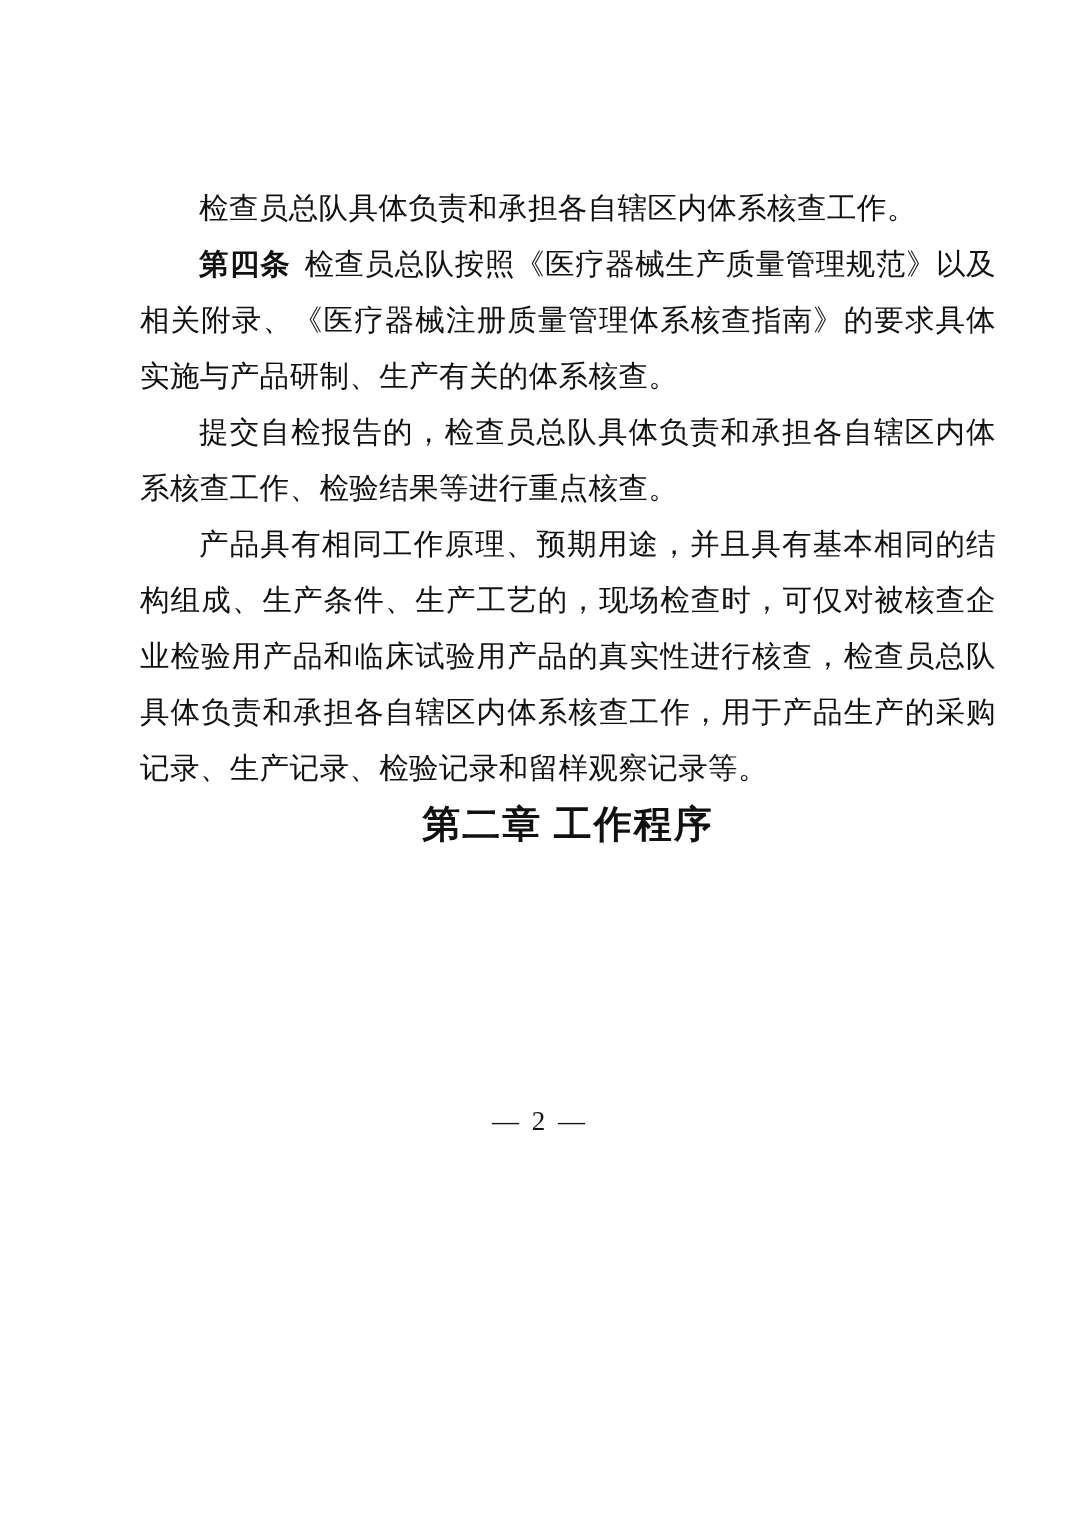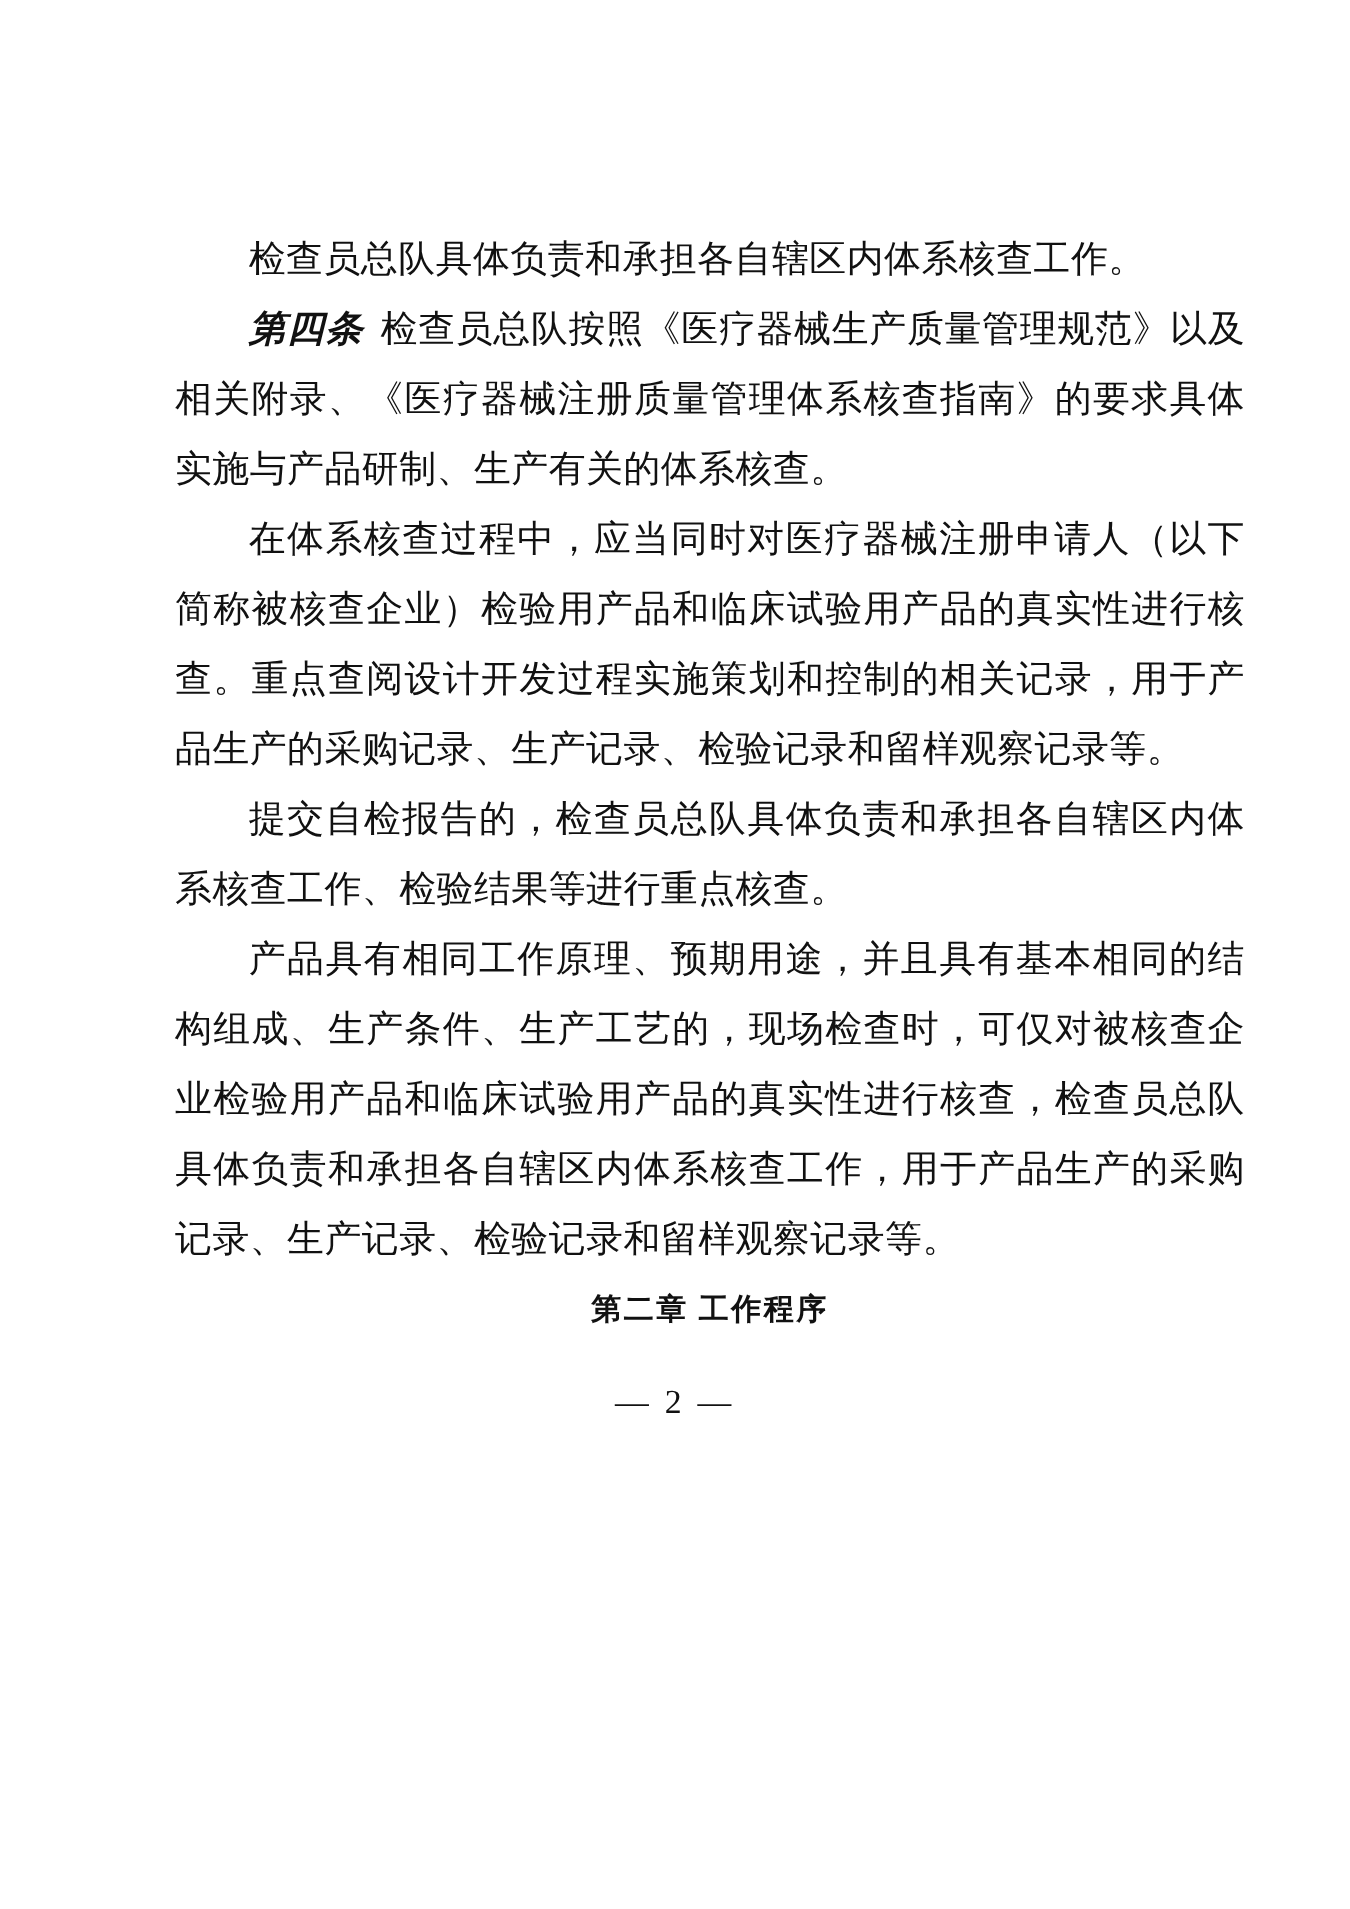--- a/index.html
+++ b/index.html
@@ -31,30 +31,29 @@
     text-align: justify;
     text-justify: inter-ideograph;
   }
   .para {
     margin: 0;
     text-indent: 2em;
   }
   .para .lead {
     font-weight: bold;
     letter-spacing: 1px;
-    font-style: italic;
   }
   .para .lead-gap {
     display: inline-block;
     width: 0.45em;
   }
   .chapter-heading {
     margin: 0;
     text-align: center;
-    font-size: 24px;
+    font-size: 38px;
     line-height: 56px;
     font-weight: bold;
     letter-spacing: 2px;
   }
   .page-number {
     position: absolute;
     left: 0;
     right: 0;
     bottom: 78px;
     text-align: center;
@@ -70,23 +69,20 @@
   <div class="body-text">
 
     <p class="para">
       <span>检查员总队具体负责和承担各自辖区内体系核查工作。</span>
     </p>
 
     <p class="para">
       <span class="lead">第四条</span><span class="lead-gap"></span><span>检查员总队按照《医疗器械生产质量管理规范》以及相关附录、《医疗器械注册质量管理体系核查指南》的要求具体实施与产品研制、生产有关的体系核查。</span>
     </p>
 
-    <p class="para">
-      <span>在体系核查过程中，应当同时对医疗器械注册申请人（以下简称被核查企业）检验用产品和临床试验用产品的真实性进行核查。重点查阅设计开发过程实施策划和控制的相关记录，用于产品生产的采购记录、生产记录、检验记录和留样观察记录等。</span>
-    </p>
 
     <p class="para">
       <span>提交自检报告的，检查员总队具体负责和承担各自辖区内体系核查工作、检验结果等进行重点核查。</span>
     </p>
 
 
     <p class="para">
       <span>产品具有相同工作原理、预期用途，并且具有基本相同的结构组成、生产条件、生产工艺的，现场检查时，可仅对被核查企业检验用产品和临床试验用产品的真实性进行核查，检查员总队具体负责和承担各自辖区内体系核查工作，用于产品生产的采购记录、生产记录、检验记录和留样观察记录等。</span>
     </p>
 

